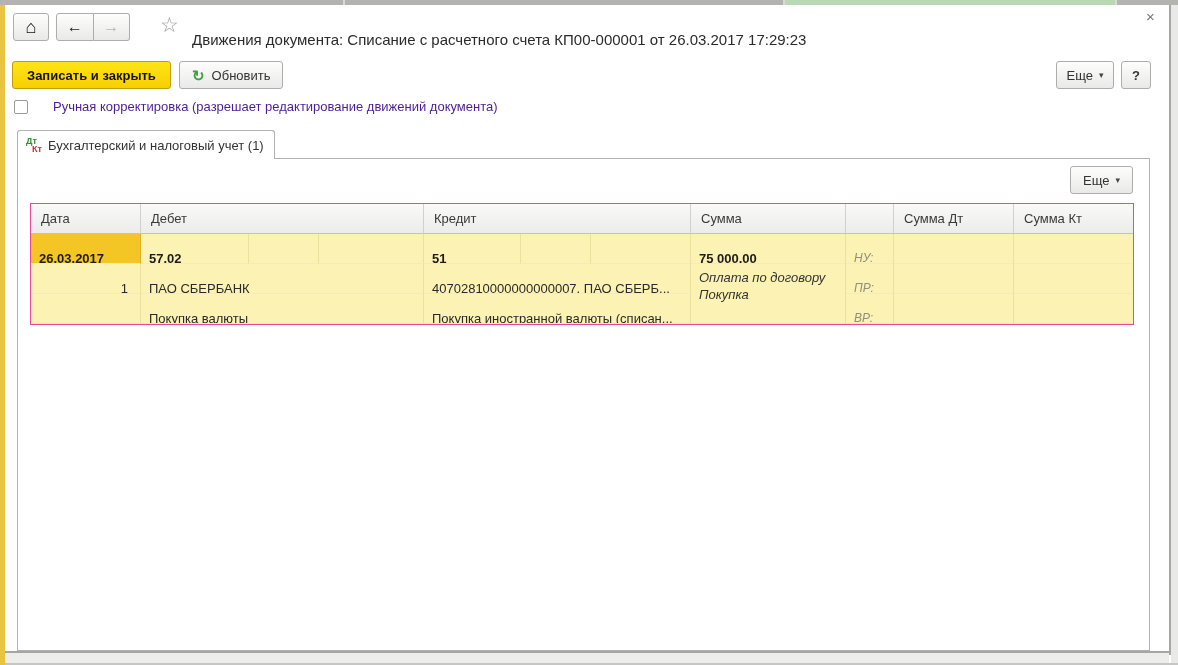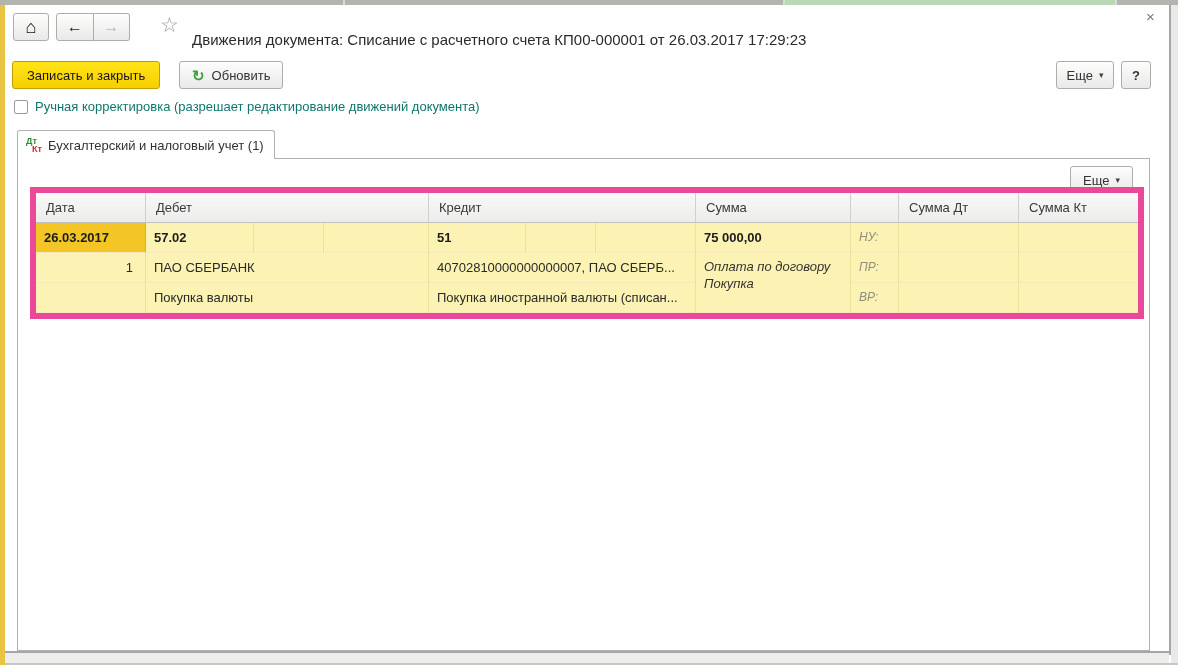--- a/index.html
+++ b/index.html
@@ -40,64 +40,64 @@
     font-size:16px; font-weight:bold;
   }
   .nav-back { border-radius:3px 0 0 3px; color:#222; }
   .nav-fwd { border-radius:0 3px 3px 0; border-left:none; color:#b5b5b3; }
   .star { left:160px; top:14px; font-size:21px; color:#9a9a98; line-height:1; }
   .win-title { left:192px; top:14px; font-size:15px; color:#2b2b2b; line-height:28px; white-space:nowrap;margin-top:12px; }
   .win-close { left:1146px; top:8px; font-size:15px; color:#777; cursor:default; }
 
   
   .btn-save {
-    left:12px; top:61px; padding:8px 14px; font-weight:normal; color:#151515;
+    left:12px; top:61px; padding:8px 14px; font-weight:bold; color:#151515;
     background:linear-gradient(#ffe417,#f7cf00); border:1px solid #c0a000;
   }
   .btn-refresh { left:179px; top:61px; padding:0 12px; }
   .refresh-glyph { color:#3da23d; font-size:15px; font-weight:bold; margin-right:7px; line-height:1; }
   .btn-more-top { left:1056px; top:61px; width:58px; }
   .btn-help { left:1121px; top:61px; width:30px; font-weight:bold; }
 
   
   .chk-box {
     left:14px; top:100px; width:14px; height:14px; background:#fff;
     border:1px solid #9a9a98; border-radius:2px;
   }
-  .chk-label { left:35px; top:99px; font-size:13px; color:#0f766e; line-height:16px; }
+  .chk-label { left:53px; top:99px; font-size:13px; color:#4c1d95; line-height:16px; }
 
   
   .tab {
     left:17px; top:130px; width:258px; height:29px; background:#fff;
     border:1px solid #b2b2b2; border-bottom:none; border-radius:3px 3px 0 0;
     z-index:3; display:flex; align-items:center;
   }
   .dtkt { position:relative; width:18px; height:17px; margin-left:8px; flex:0 0 auto;text-align:center; }
   .dtkt .dt { position:absolute; left:0; top:-1px; font-size:9px; font-weight:bold; color:#2f8f2f; }
   .dtkt .kt { position:absolute; left:6px; top:7px; font-size:9px; font-weight:bold; color:#c9302c; }
   .tab-label { font-size:13px; color:#333; margin-left:4px; white-space:nowrap; }
   .panel { left:17px; top:158px; width:1133px; height:493px; border:1px solid #b2b2b2; background:#fff; z-index:1; }
   .btn-more-panel { left:1070px; top:166px; width:63px; z-index:2; }
 
   
   .tbl {
-    position:absolute; left:30px; top:187px; z-index:2;
+    position:absolute; left:30px; top:203px; z-index:2;
     display:grid;
     grid-template-columns:110px 108px 70px 105px 97px 70px 100px 155px 48px 120px 119px;
     grid-template-rows:30px 30px 30px 30px;
-    border:6px solid #ec4899; background:#6d28d9;
+    border:1px solid #ec4899; background:#6d28d9;
   }
   .th {
     background:linear-gradient(#f9f9f9,#ececea); border-right:1px solid #d0d0ce;
     border-bottom:1px solid #c2c2c0; font-size:13px; color:#3a3a3a;
     line-height:29px; padding:0 10px; grid-row:1; overflow:hidden; white-space:nowrap;
   }
   .td {
     background:#fbf2b3; border-right:1px solid #ece09f; border-bottom:1px solid #f4eabc;
-    font-size:13px; line-height:29px; padding:0 8px; color:#2a2a2a;
+    font-size:13px; line-height:29px; padding:10px 8px; color:#2a2a2a;
     overflow:hidden; white-space:nowrap;
   }
   .sel { background:#f3c625; border-right-color:#dcb222; font-weight:bold; color:#1c1c1c; }
   .acct { font-weight:bold; color:#1c1c1c; }
   .rnum { text-align:right; padding-right:12px; }
   .amt { font-weight:bold; color:#1c1c1c; }
   .tax { font-style:italic; color:#8f8f7c; font-size:12px; }
   .pay { font-style:italic; white-space:normal; line-height:17px; padding-top:5px; color:#333; }
   .last { border-right:none; }
   .gr2 { grid-row:2; } .gr3 { grid-row:3; } .gr4 { grid-row:4; }

